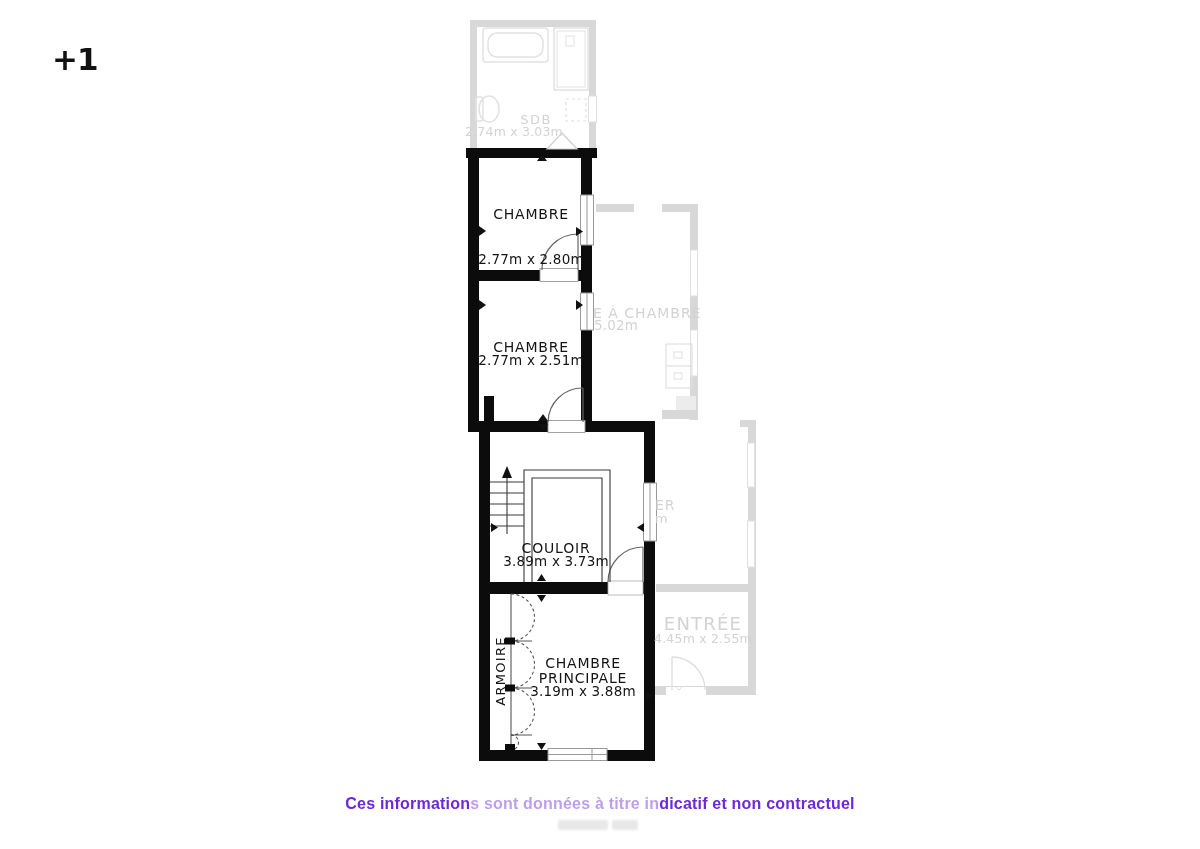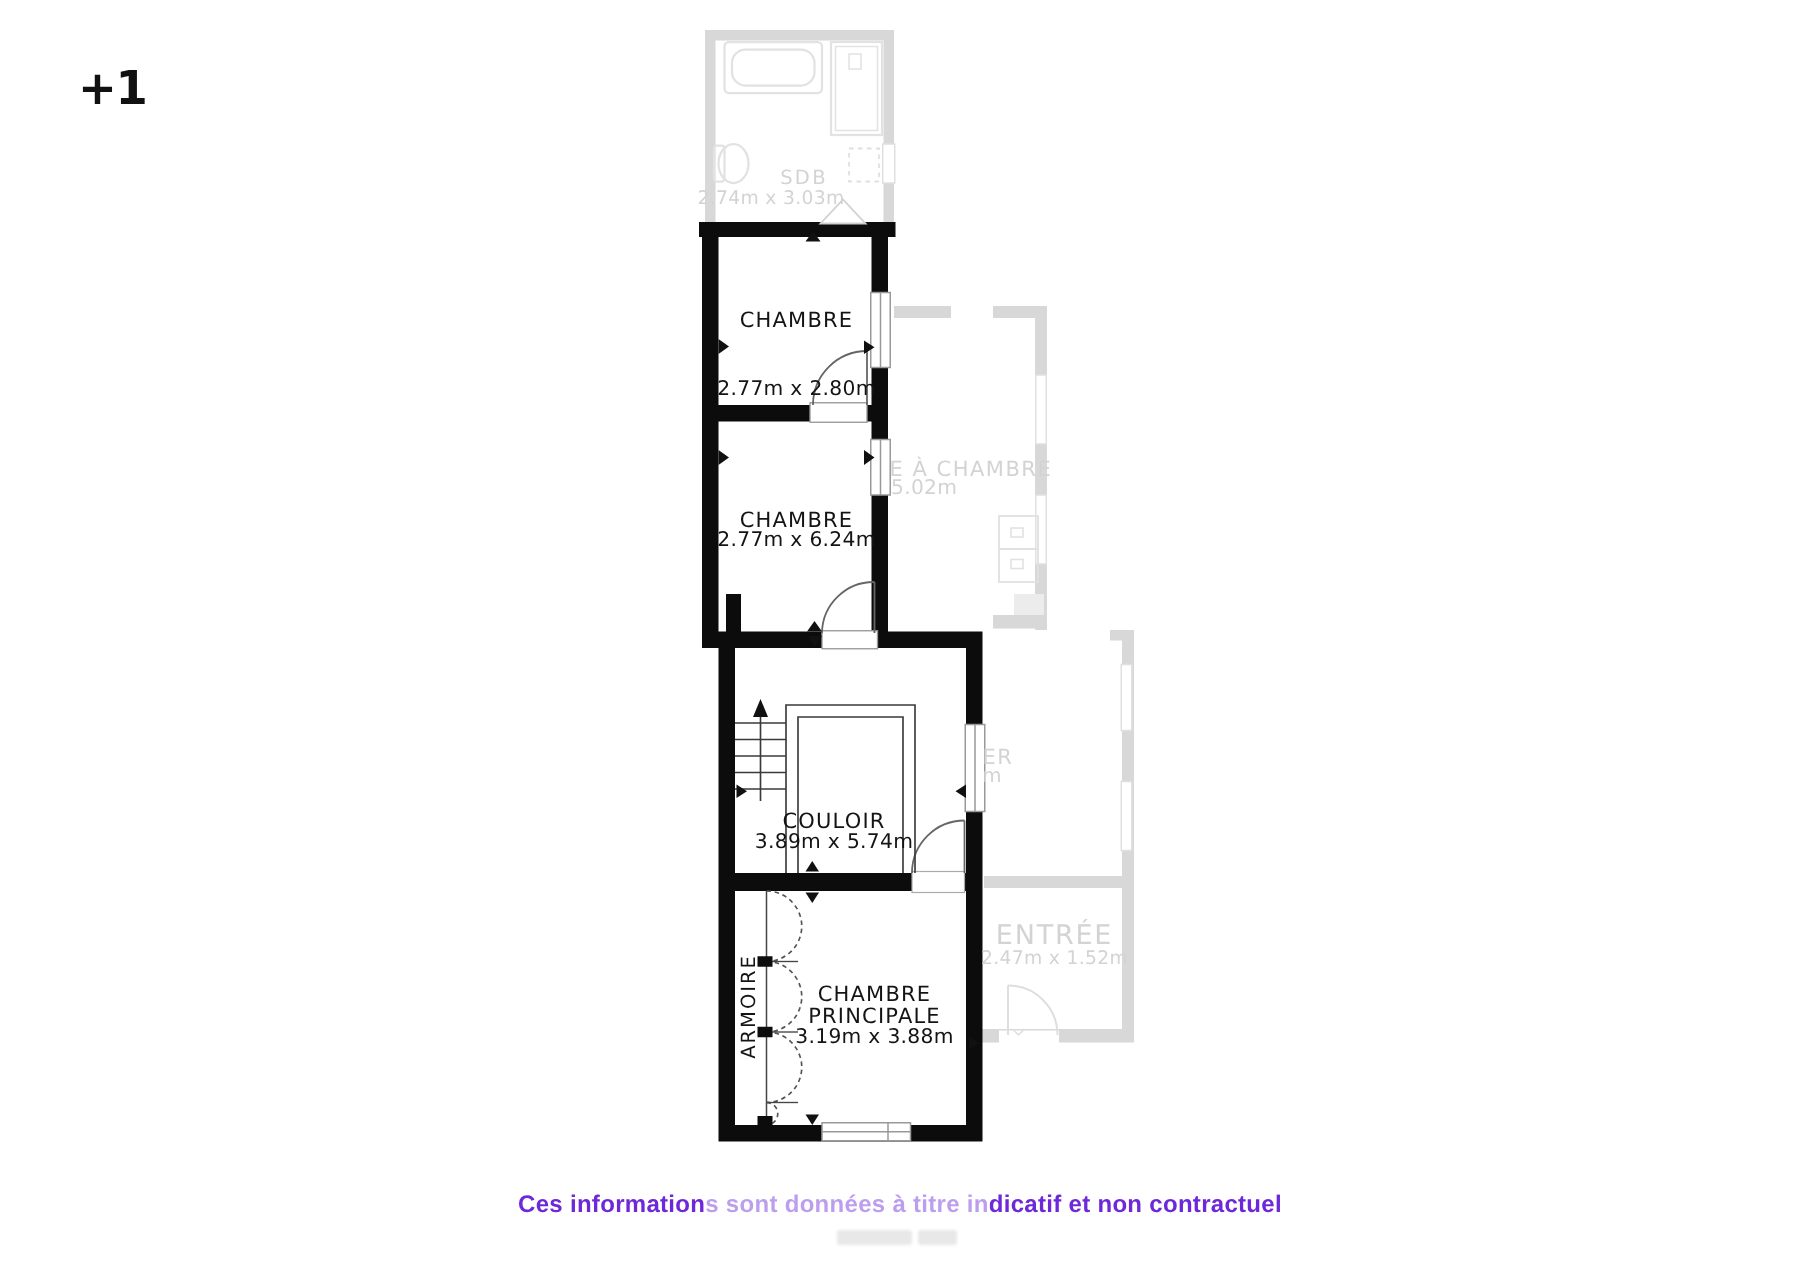--- a/index.html
+++ b/index.html
@@ -195,33 +195,33 @@
 
   <div class="lbl floor-label">+1</div>
 
   <div class="lbl room-name faded" style="left:536px;top:119px;font-size:13px;letter-spacing:1.5px;">SDB</div>
   <div class="lbl room-dims faded" style="left:514px;top:132px;font-size:12.5px;">2.74m x 3.03m</div>
 
   <div class="lbl room-name" style="left:531px;top:214px;">CHAMBRE</div>
   <div class="lbl room-dims" style="left:531px;top:240px;margin-top:20px;">2.77m x 2.80m</div>
 
   <div class="lbl room-name" style="left:531px;top:347px;">CHAMBRE</div>
-  <div class="lbl room-dims" style="left:531px;top:361px;">2.77m x 6.24m</div>
+  <div class="lbl room-dims" style="left:531px;top:361px;">2.77m x 2.51m</div>
 
   <div class="lbl left-anchor room-name faded" style="left:593px;top:313px;letter-spacing:1px;">E À CHAMBRE</div>
   <div class="lbl left-anchor room-dims faded" style="left:594px;top:326px;">5.02m</div>
 
   <div class="lbl room-name" style="left:556px;top:548px;">COULOIR</div>
-  <div class="lbl room-dims" style="left:556px;top:562px;">3.89m x 5.74m</div>
+  <div class="lbl room-dims" style="left:556px;top:562px;">3.89m x 3.73m</div>
 
   <div class="lbl left-anchor room-name faded" style="left:655px;top:505px;letter-spacing:1px;">ER</div>
   <div class="lbl left-anchor room-dims faded" style="left:655px;top:518px;font-size:13px;">m</div>
 
   <div class="lbl room-name faded" style="left:703px;top:624px;font-size:18px;letter-spacing:1.2px;">ENTRÉE</div>
-  <div class="lbl room-dims faded" style="left:703px;top:639px;font-size:12.5px;">2.47m x 1.52m</div>
+  <div class="lbl room-dims faded" style="left:703px;top:639px;font-size:12.5px;">4.45m x 2.55m</div>
 
   <div class="lbl room-name" style="left:583px;top:663px;">CHAMBRE</div>
   <div class="lbl room-name" style="left:583px;top:678px;text-align:right;">PRINCIPALE</div>
   <div class="lbl room-dims" style="left:583px;top:692px;">3.19m x 3.88m</div>
 
   <div class="armoire-lbl">ARMOIRE</div>
 
   <div class="disclaimer">Ces informations sont données à titre indicatif et non contractuel</div>
   <div class="fade-overlay"></div>
   <div class="faint-artifact" style="left:558px;top:820px;width:50px;height:10px;"></div>

